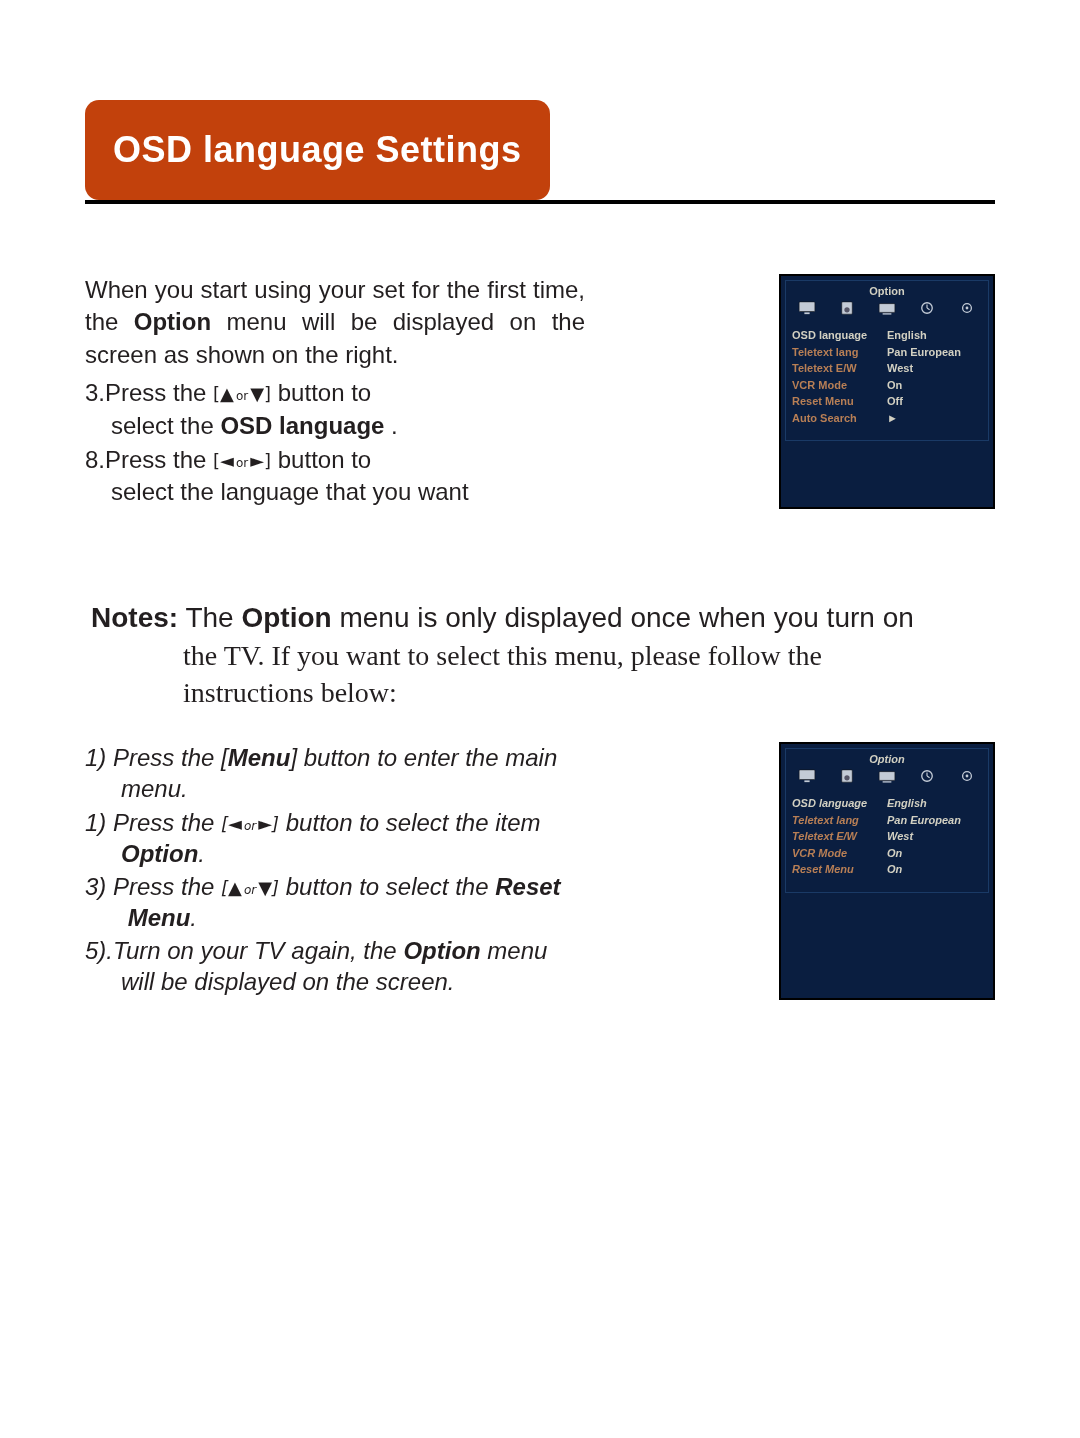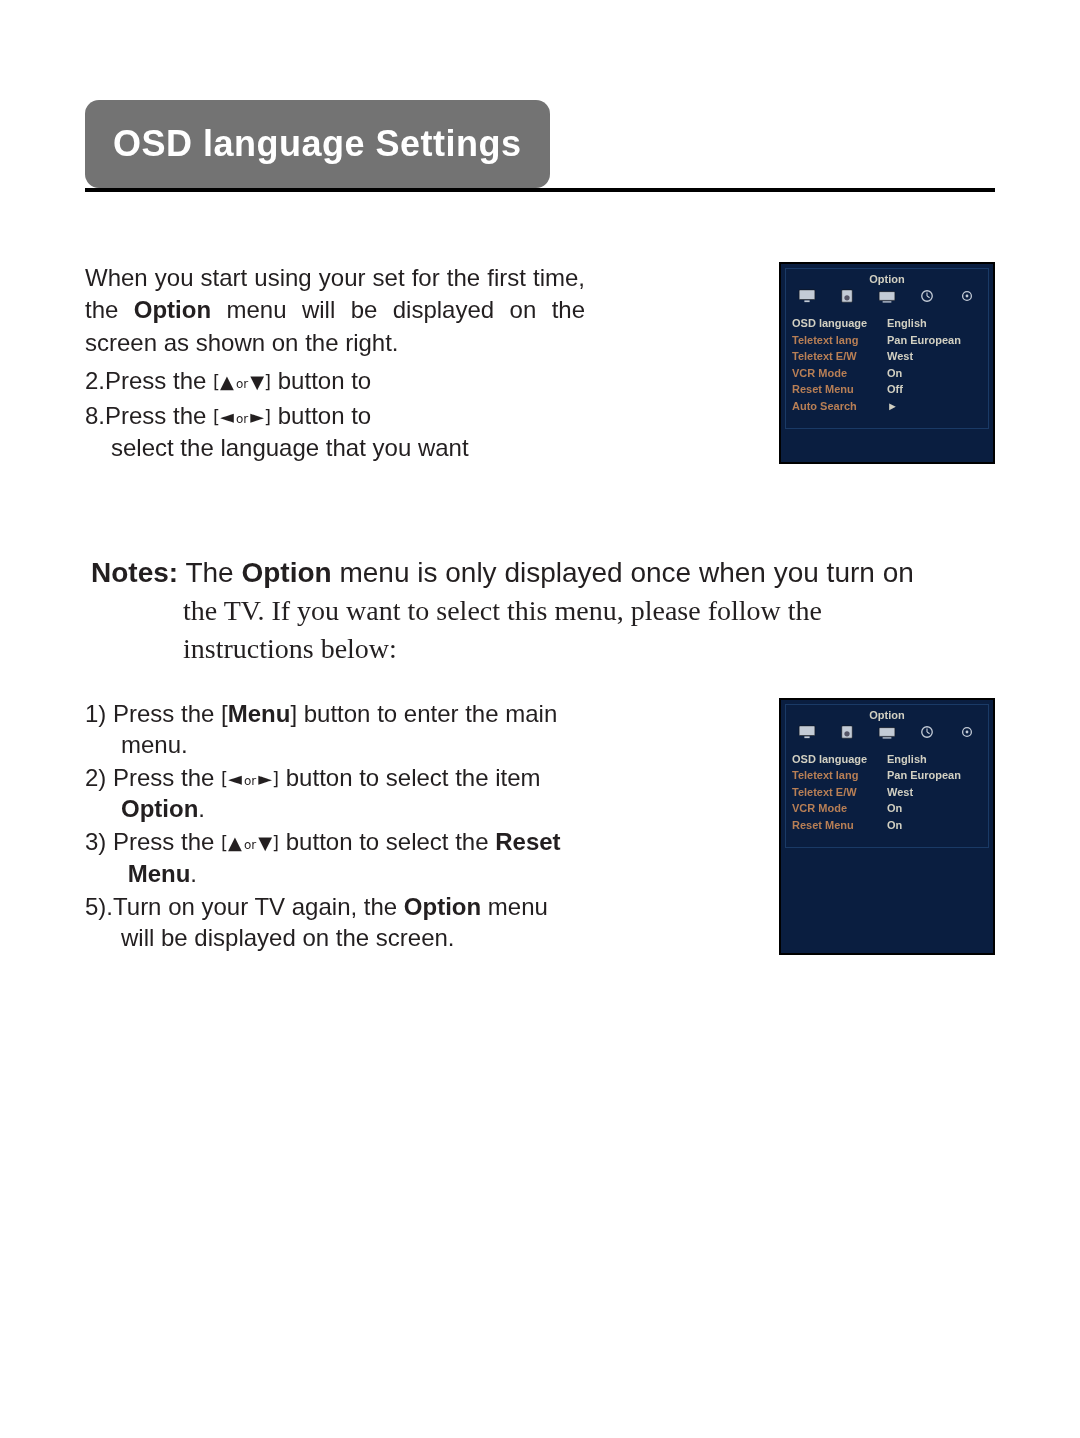--- a/index.html
+++ b/index.html
@@ -13,26 +13,26 @@
   .page {
     padding: 100px 85px 0 85px;
   }
   .title-row {
     border-bottom: 4px solid #000;
     padding-bottom: 0;
     margin-bottom: 70px;
   }
   .title-pill {
     display: inline-block;
-    background: #737373;
+    background: #c2410c;
     color: #fff;
     font-size: 36px;
     font-weight: 700;
     letter-spacing: 0.5px;
-    padding: 23px 28px;
+    padding: 29px 28px;
     border-radius: 14px;
   }
   .section1 {
     display: flex;
     gap: 60px;
     margin-bottom: 90px;
   }
   .intro-col {
     flex: 0 0 500px;
     font-size: 24px;
@@ -115,20 +115,21 @@
     padding-left: 6px;
   }
   .notes-indent {
     padding-left: 92px;
     font-family: Liberation Serif, serif;
   }
 
   .section2 {
     display: flex;
     gap: 22px;
+    font-style: italic;
   }
   .steps-col {
     flex: 0 0 490px;
     font-size: 24px;
     line-height: 1.3;
   }
   .steps-col .step2 { margin-bottom: 2px; }
   .steps-col .step2-body { padding-left: 36px; }
 </style>
 </head>
@@ -138,21 +139,24 @@
 
   <div class="title-row">
     <span class="title-pill">OSD language Settings</span>
   </div>
 
   <div class="section1">
     <div class="intro-col">
       <p class="intro-p">When you start using your set for the first time, the <b>Option</b> menu will be displayed on the screen as shown on the right.</p>
 
       <div class="step">
-        <span>2.Press the </span><span class="arrow-group"><span class="bracket">[</span><span>▲</span><span class="sep">or</span><span>▼</span><span class="bracket">]</span></span><span> button to</span>
+        <span>3.Press the </span><span class="arrow-group"><span class="bracket">[</span><span>▲</span><span class="sep">or</span><span>▼</span><span class="bracket">]</span></span><span> button to</span>
+        <div class="step-body">
+          <span>select the </span><b>OSD language </b><span>.</span>
+        </div>
       </div>
 
       <div class="step">
         <span>8.Press the  </span><span class="arrow-group"><span class="bracket">[</span><span>◄</span><span class="sep">or</span><span>►</span><span class="bracket">]</span></span><span>    button to</span>
         <div class="step-body">
           <div>select the language that you want</div>
         </div>
       </div>
     </div>
 
@@ -232,21 +236,21 @@
 
   <div class="section2">
     <div class="steps-col">
 
       <div class="step2">
         <span>1) Press the [</span><b>Menu</b><span>] button to enter the main</span>
         <div class="step2-body">menu.</div>
       </div>
 
       <div class="step2">
-        <span>2) Press the  </span><span class="arrow-group"><span class="bracket">[</span><span>◄</span><span class="sep">or</span><span>►</span><span class="bracket">]</span></span><span> button to select the item</span>
+        <span>1) Press the  </span><span class="arrow-group"><span class="bracket">[</span><span>◄</span><span class="sep">or</span><span>►</span><span class="bracket">]</span></span><span> button to select the item</span>
         <div class="step2-body"><b>Option</b><span>.</span></div>
       </div>
 
       <div class="step2">
         <span>3) Press the </span><span class="arrow-group"><span class="bracket">[</span><span>▲</span><span class="sep">or</span><span>▼</span><span class="bracket">]</span></span><span>  button to select the </span><b>Reset</b>
         <div class="step2-body">&nbsp;<b>Menu</b><span>.</span></div>
       </div>
 
 
       <div class="step2">

